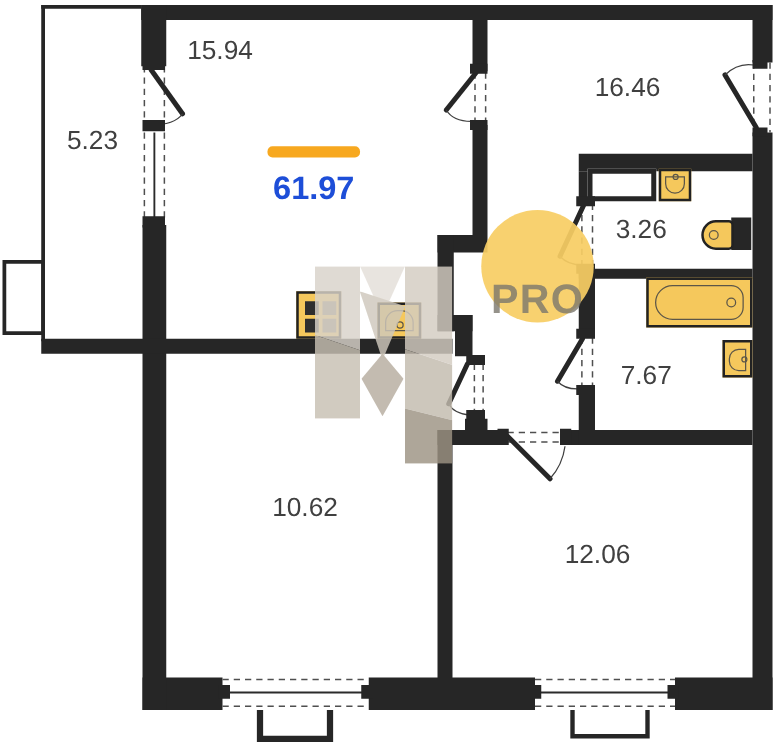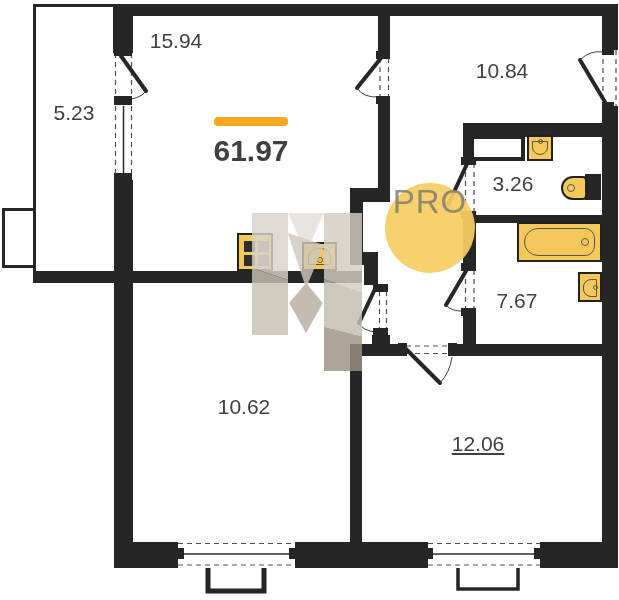--- a/index.html
+++ b/index.html
@@ -14,24 +14,24 @@
   .fx-inner{position:absolute;border:1.4px solid #5c5648;}
   .fx-circle{position:absolute;border:1.4px solid #5c5648;border-radius:50%;}
   .burner{position:absolute;width:11px;height:11px;}
   .shaft{position:absolute;border:4px solid var(--wall,#262626);background:#fff;z-index:3;}
   .tank{position:absolute;background:var(--wall,#262626);z-index:3;}
   .room-label{position:absolute;z-index:6;transform:translate(-50%,-50%);
               font-size:21px;color:#404040;white-space:nowrap;}
   .total-bar{position:absolute;left:214px;top:117px;width:74px;height:9px;border-radius:4px;
              background:var(--accent,#F7A81F);z-index:6;}
   .total-num{position:absolute;left:251px;top:151px;transform:translate(-50%,-50%);
-             font-size:30px;font-weight:700;color:#404040;z-index:6;white-space:nowrap;}
-  .pro{position:absolute;left:385px;top:183px;width:90px;height:90px;border-radius:50%;
-       background:var(--pro,rgba(247,206,100,0.93));z-index:5;display:flex;align-items:flex-start;
-       justify-content:center;font-size:33px;font-weight:400;letter-spacing:1px;
+             font-size:26px;font-weight:700;color:#1d4ed8;z-index:6;white-space:nowrap;}
+  .pro{position:absolute;left:385px;top:168px;width:90px;height:90px;border-radius:50%;
+       background:var(--pro,rgba(247,206,100,0.93));z-index:5;display:flex;align-items:flex-end;
+       justify-content:center;font-size:33px;font-weight:700;letter-spacing:1px;
        color:rgba(122,119,109,0.8);}
   .wm{position:absolute;left:252px;top:213px;width:110px;height:158px;opacity:0.82;z-index:4;}
   .wm div{position:absolute;}
 </style>
 </head>
 <body>
 
 <div class="plan">
 
   <div class="w" style="left:113px;top:4px;width:505px;height:12px;"></div>
@@ -186,19 +186,19 @@
 
   <div class="pro">
     <span>PRO</span>
   </div>
 
   <div class="total-bar"></div>
   <div class="total-num">61.97</div>
 
   <div class="room-label" style="left:176px;top:41px;">15.94</div>
   <div class="room-label" style="left:74px;top:113px;">5.23</div>
-  <div class="room-label" style="left:502px;top:71px;">10.84</div>
+  <div class="room-label" style="left:502px;top:71px;">16.46</div>
   <div class="room-label" style="left:513px;top:184px;">3.26</div>
   <div class="room-label" style="left:517px;top:301px;">7.67</div>
   <div class="room-label" style="left:244px;top:407px;">10.62</div>
-  <div class="room-label" style="left:478px;top:444px;text-decoration:underline;">12.06</div>
+  <div class="room-label" style="left:478px;top:444px;">12.06</div>
 
 </div>
 
 </body></html>

